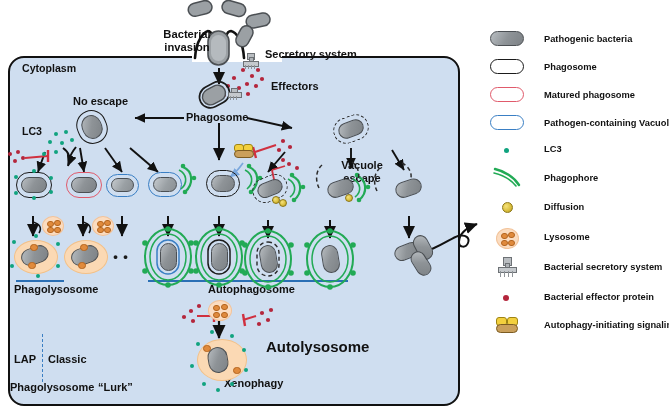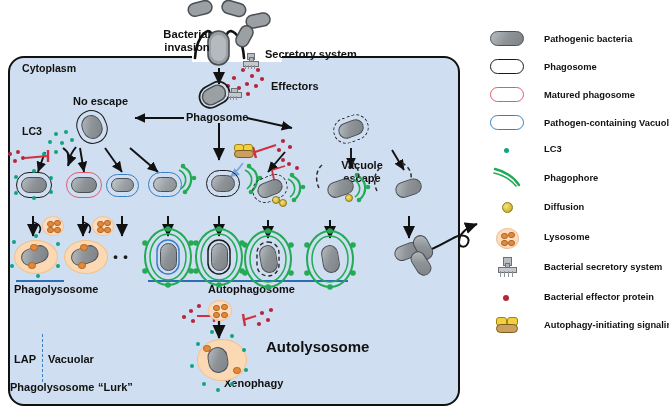--- a/index.html
+++ b/index.html
@@ -240,21 +240,21 @@
   <div class="lbl" style="left:14px;top:283px;font-size:11px;">Phagolysosome</div>
 
   <div class="lbl" style="left:208px;top:283px;font-size:11px;">Autophagosome</div>
 
   <div class="lbl" style="left:266px;top:338px;font-size:15px;">Autolysosome</div>
 
   <div class="lbl" style="left:224px;top:377px;font-size:11px;">Xenophagy</div>
 
   <div class="lbl" style="left:14px;top:353px;font-size:11px;">LAP</div>
 
-  <div class="lbl" style="left:48px;top:353px;font-size:11px;">Vacuolar</div>
+  <div class="lbl" style="left:48px;top:353px;font-size:11px;">Classic</div>
 
   <div class="lbl" style="left:10px;top:381px;font-size:11px;">Phagolysosome</div>
 
   <div class="lbl" style="left:98px;top:381px;font-size:11px;">“Lurk”</div>
 
 
   <div class="lbl" style="left:103px;top:249px;font-size:13px;color:#1b1b1b;letter-spacing:1px;">• • •</div>
 
   <div class="uline" style="left:16px;top:280px;width:48px;"></div>
   <div class="uline" style="left:148px;top:280px;width:200px;"></div>

